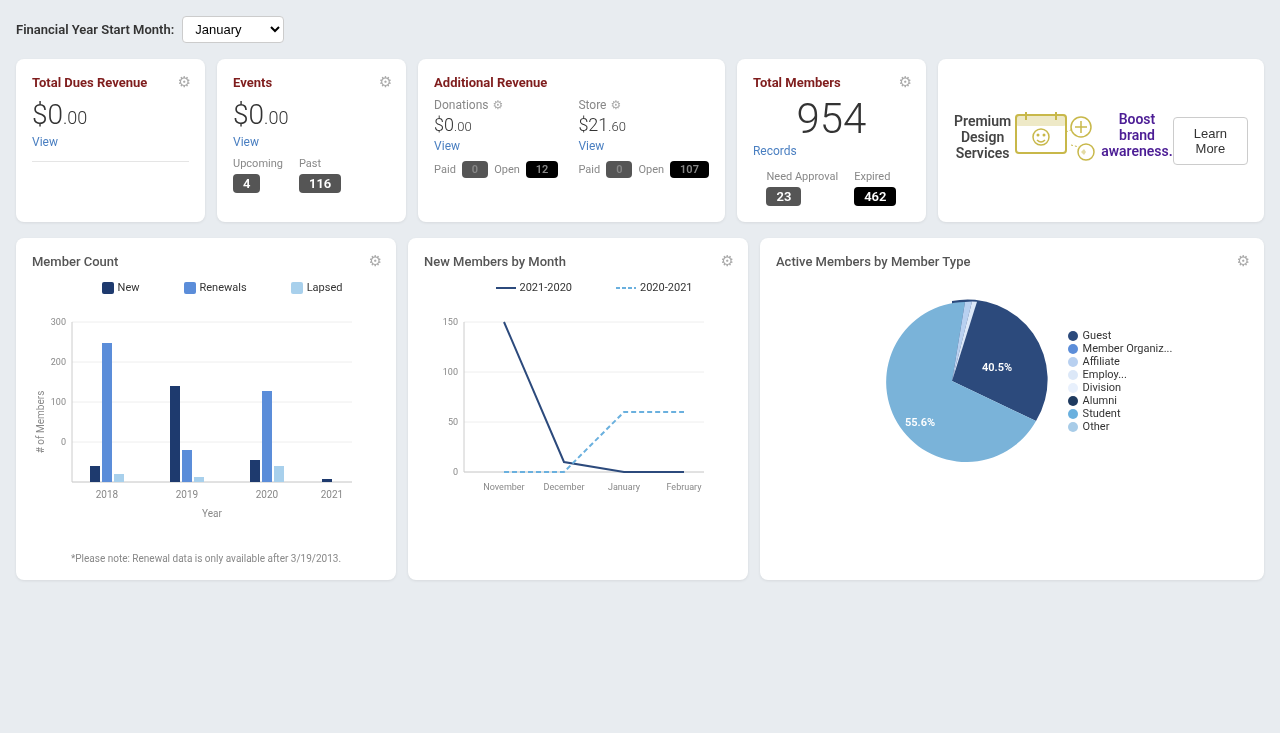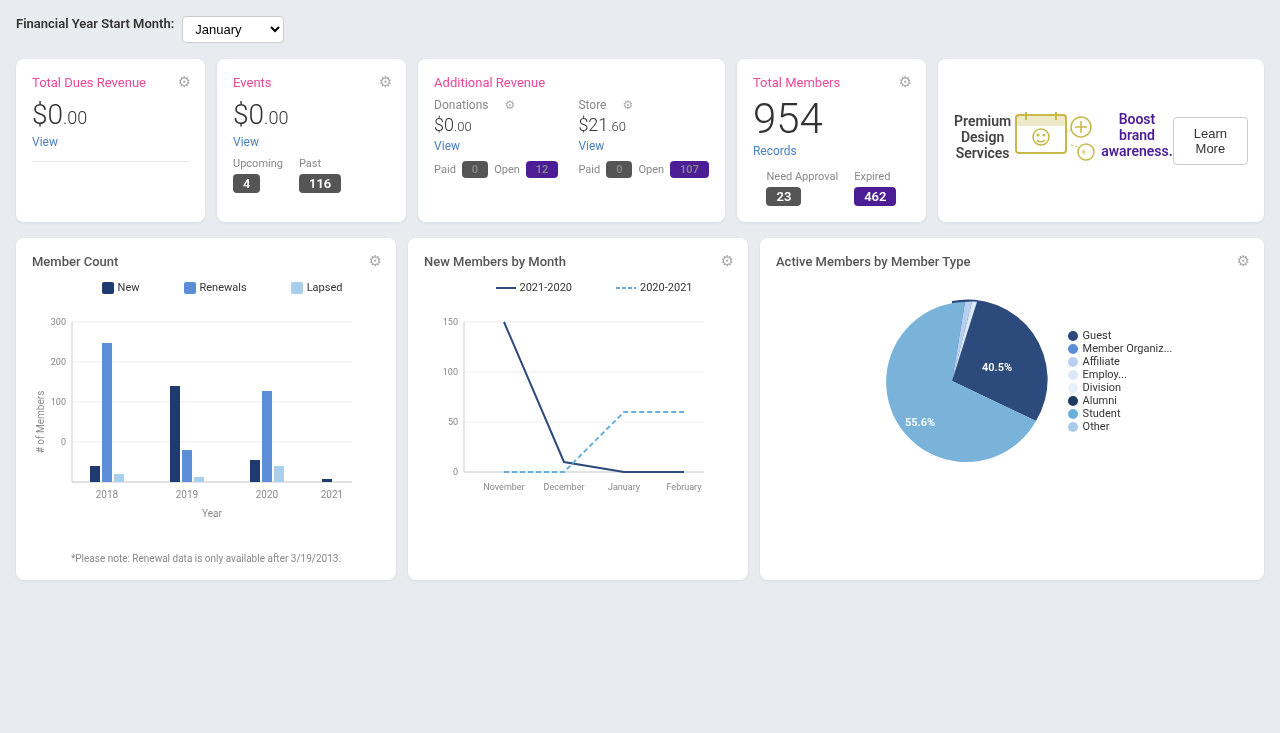--- a/index.html
+++ b/index.html
@@ -5,20 +5,21 @@
     * { box-sizing: border-box; margin: 0; padding: 0; }
     body {
       font-family: -apple-system, BlinkMacSystemFont, 'Segoe UI', Roboto, sans-serif;
       background: #e8ecf0;
       padding: 16px;
       font-size: 13px;
       color: #333;
     }
     .top-bar {
       display: flex;
+      align-items: center;
       gap: 8px;
       margin-bottom: 16px;
     }
     .top-bar label {
       font-weight: 600;
       font-size: 13px;
     }
     .top-bar select {
       padding: 4px 8px;
       border: 1px solid #ccc;
@@ -34,23 +35,23 @@
     .card {
       background: white;
       border-radius: 8px;
       padding: 16px;
       flex: 1;
       position: relative;
       box-shadow: 0 1px 3px rgba(0,0,0,0.08);
     }
     .card-title {
       font-size: 13px;
-      color: #ec4899;
+      color: #7f1d1d;
       margin-bottom: 8px;
-      font-weight: 400;
+      font-weight: 700;
     }
     .card-gear {
       position: absolute;
       top: 14px;
       right: 14px;
       color: #aaa;
       cursor: pointer;
       font-size: 15px;
     }
     .card-amount {
@@ -83,29 +84,29 @@
     }
     .badge {
       display: inline-block;
       padding: 2px 10px;
       border-radius: 4px;
       font-size: 13px;
       font-weight: 600;
       color: white;
     }
     .badge-dark { background: #555; }
-    .badge-red { background: #4c1d95; }
+    .badge-red { background: #000000; }
     .additional-revenue-inner {
       display: flex;
       gap: 20px;
     }
     .rev-section .rev-header {
       display: flex;
       align-items: center;
-      gap: 16px;
+      gap: 4px;
       font-size: 12px;
       color: #888;
       margin-bottom: 2px;
     }
     .rev-section .rev-amount {
       font-size: 18px;
       font-weight: 300;
     }
     .rev-section .card-link { margin-bottom: 8px; }
     .rev-paid-open {
@@ -114,20 +115,21 @@
       align-items: center;
     }
     .rev-paid-open span {
       font-size: 11px;
       color: #888;
     }
     .total-members-num {
       font-size: 42px;
       font-weight: 300;
       line-height: 1;
+      text-align: center;
     }
     .members-row {
       display: flex;
       gap: 16px;
       margin-top: 12px;
       justify-content: center;
     }
     .premium-card {
       text-align: center;
       display: flex;

